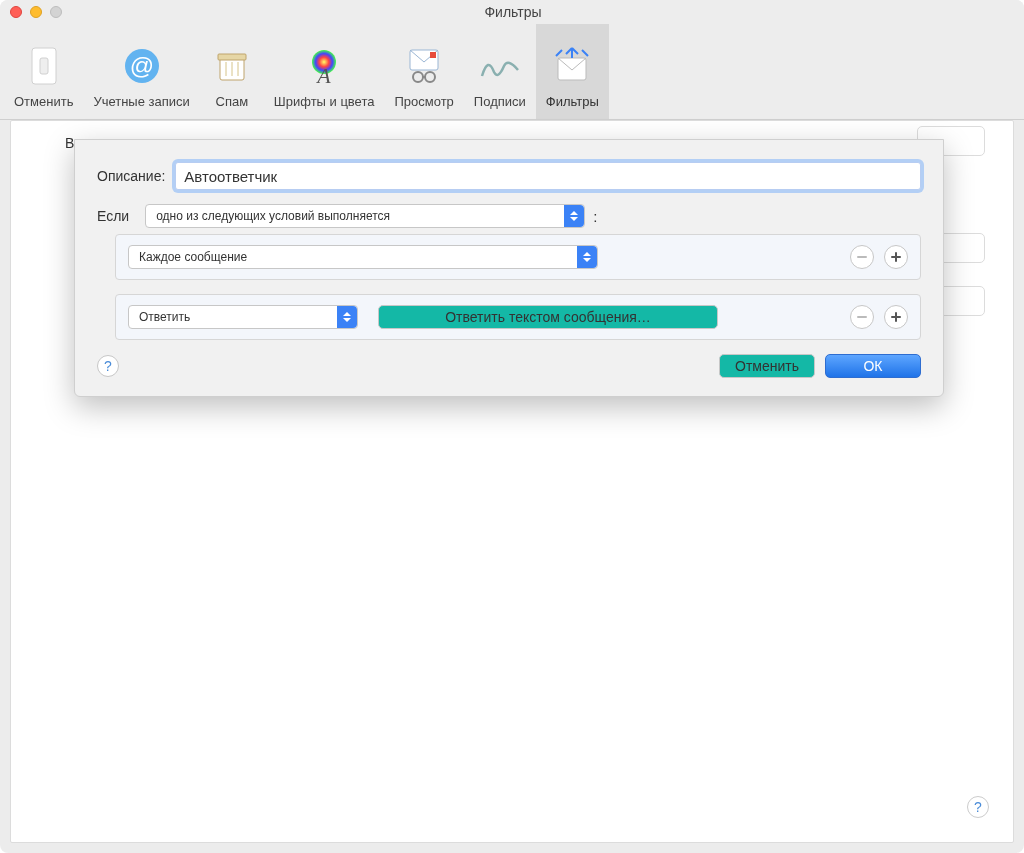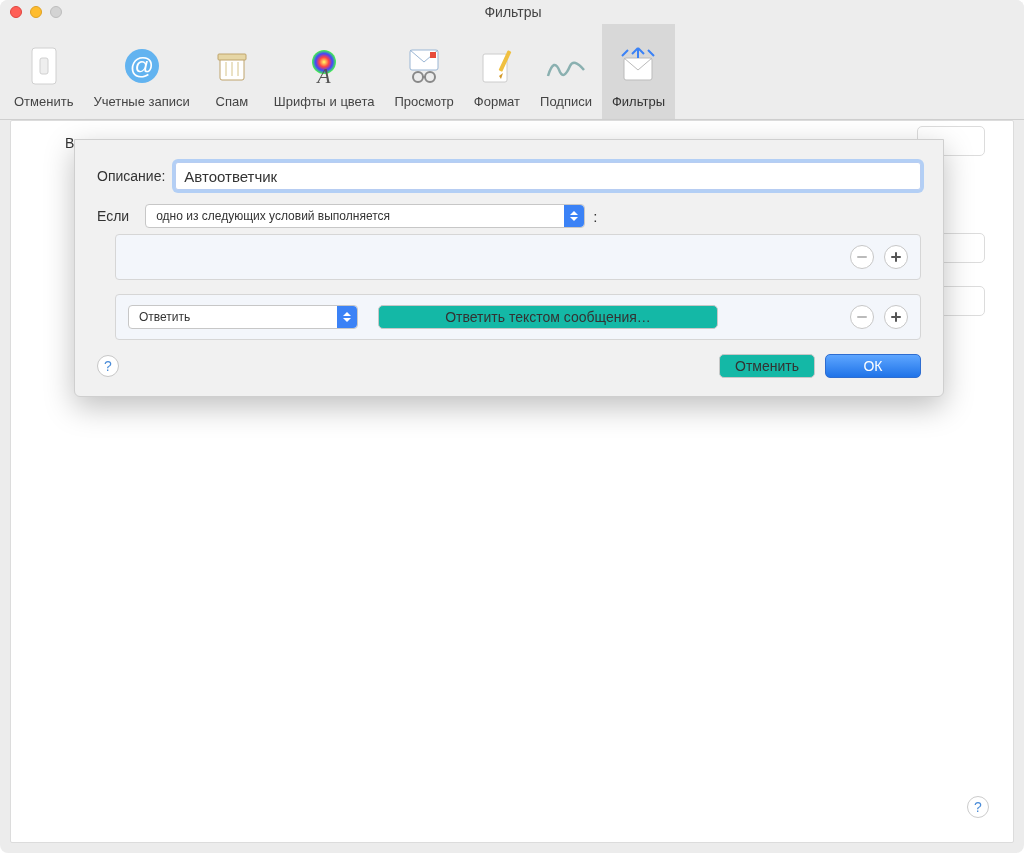--- a/index.html
+++ b/index.html
@@ -284,30 +284,20 @@
             <rect x="26" y="6" width="6" height="6" fill="#e74c3c"></rect>
             <circle cx="14" cy="31" r="5" fill="none" stroke="#888" stroke-width="2"></circle>
             <circle cx="26" cy="31" r="5" fill="none" stroke="#888" stroke-width="2"></circle>
             <line x1="19" y1="31" x2="21" y2="31" stroke="#888" stroke-width="2"></line>
           </svg>
       </div>
       <div class="label">Просмотр</div>
     </div>
     <div class="toolbar-item">
       <div class="icon">
-        <svg width="40" height="40" viewBox="0 0 40 40">
-            <rect x="6" y="8" width="24" height="28" rx="2" fill="#fff" stroke="#ccc"></rect>
-            <rect x="26" y="4" width="4" height="22" rx="1" fill="#f0c040" transform="rotate(25 28 15)"></rect>
-            <polygon points="22,30 26,27 24,33" fill="#d49a2a"></polygon>
-          </svg>
-      </div>
-      <div class="label">Формат</div>
-    </div>
-    <div class="toolbar-item">
-      <div class="icon">
         <svg width="44" height="40" viewBox="0 0 44 40">
             <path d="M4 30 Q 10 10 16 26 Q 20 34 26 20 Q 30 12 40 24" fill="none" stroke="#8ab0b0" stroke-width="2.5"></path>
           </svg>
       </div>
       <div class="label">Подписи</div>
     </div>
     <div class="toolbar-item active">
       <div class="icon">
         <svg width="40" height="40" viewBox="0 0 40 40">
             <rect x="6" y="12" width="28" height="22" rx="2" fill="#fff" stroke="#bbb"></rect>
@@ -340,20 +330,24 @@
     <div class="form-row" style="margin-bottom:6px;">
       <span class="form-label" style="margin-right:16px;">Если</span>
       <div class="popup-btn" style="width:440px;">
         <span>одно из следующих условий выполняется</span>
         <span class="popup-arrows"></span>
       </div>
       <span class="colon">:</span>
     </div>
 
     <div class="rule-box">
+      <div class="popup-btn" style="width:470px;">
+        <span>Каждое сообщение</span>
+        <span class="popup-arrows"></span>
+      </div>
       <div class="spacer"></div>
       <div class="round-btn minus disabled"></div>
       <div class="round-btn plus"></div>
     </div>
 
 
     <div class="rule-box actions">
       <div class="popup-btn" style="width:230px;">
         <span>Ответить</span>
         <span class="popup-arrows"></span>

